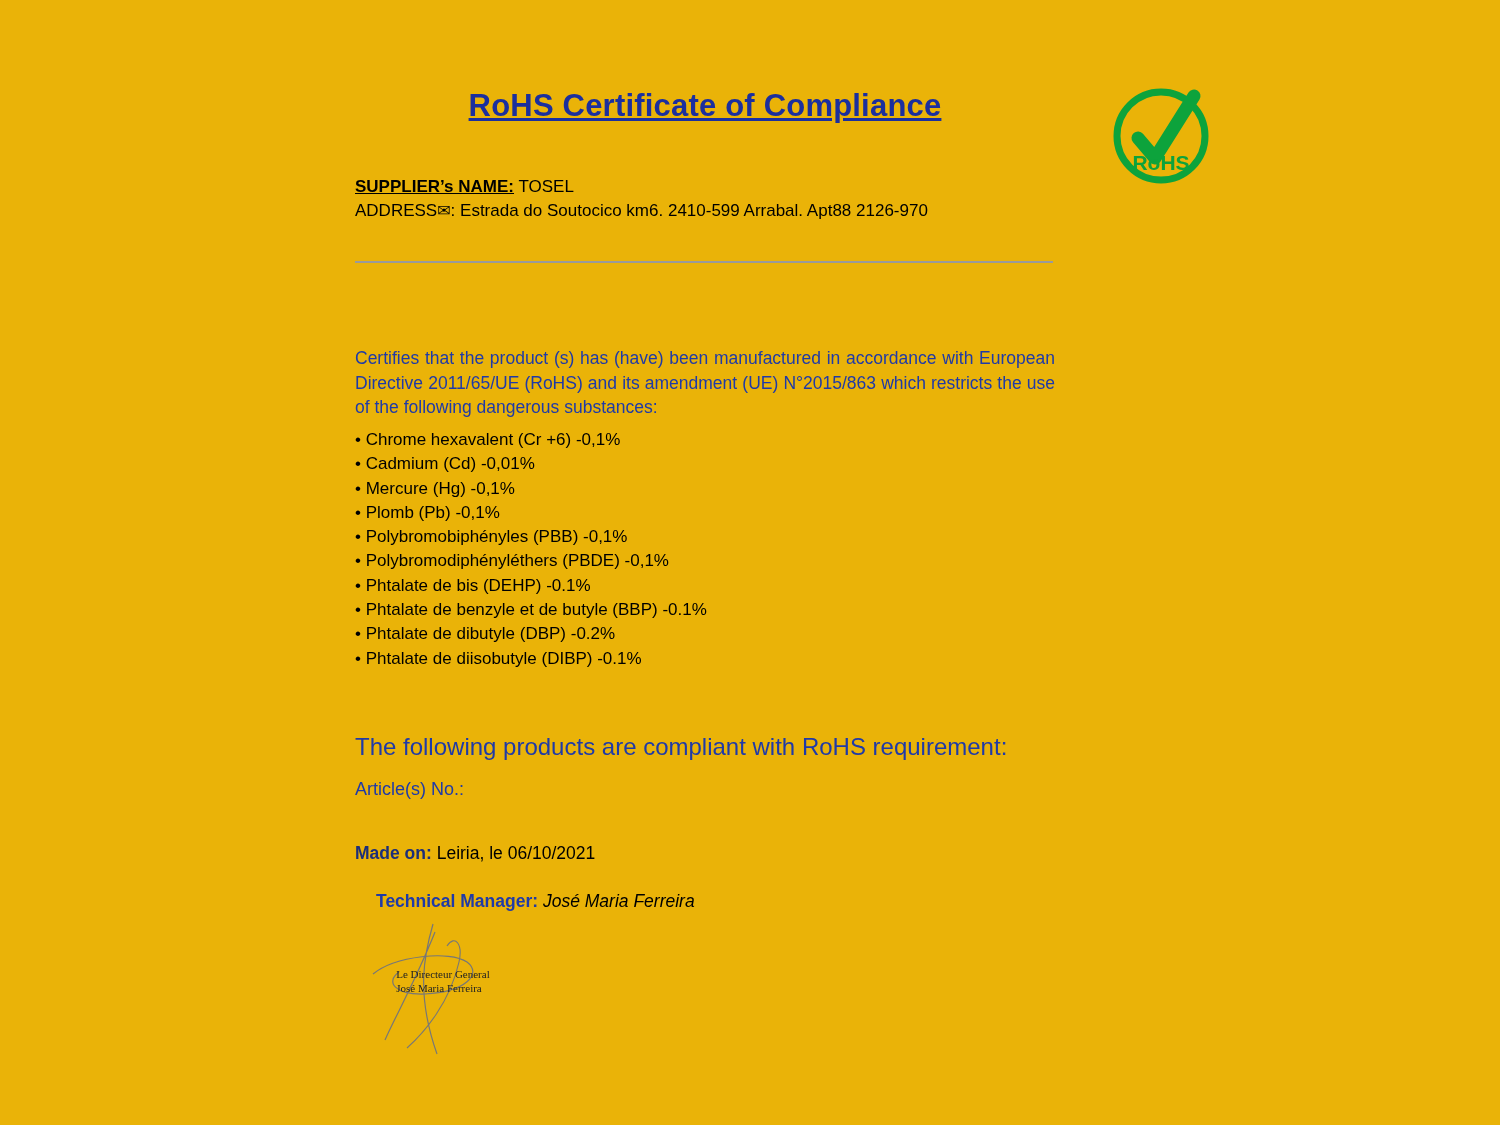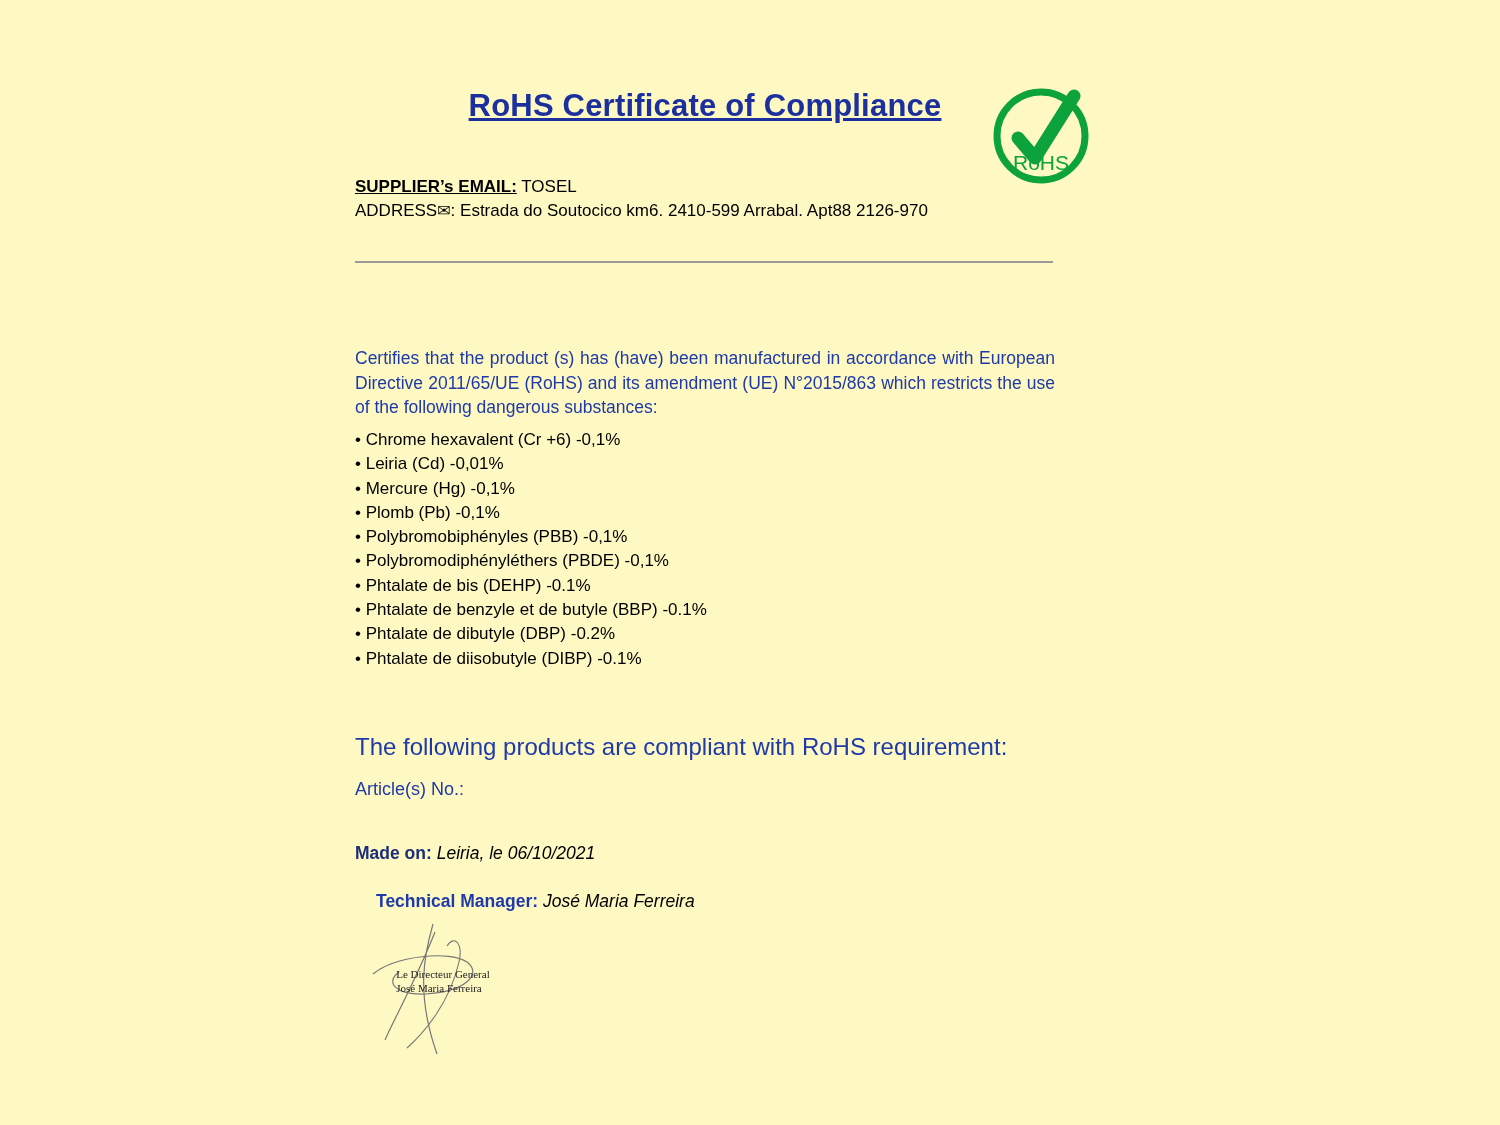--- a/index.html
+++ b/index.html
@@ -1,33 +1,33 @@
 <!DOCTYPE html>
 <html><head>
 <meta charset="utf-8">
 <style>
   html,body{margin:0;padding:0;background:#e8e8e8;}
   .page{
     position:relative;
     width:1500px;height:1125px;
-    background:#fef9c3;
+    background:#eab308;
     font-family:"Liberation Sans", sans-serif;
     color:#000;
     overflow:hidden;
   }
   .doc-title{
     position:absolute;left:355px;top:88px;width:700px;
     text-align:center;
     font-size:31px;font-weight:bold;
     color:#1b2f9e;
     text-decoration:underline;
     letter-spacing:0.2px;
   }
   .rohs-logo{
-    position:absolute;left:990px;top:82px;width:102px;height:102px;
+    position:absolute;left:1110px;top:82px;width:102px;height:102px;font-weight:bold;
   }
   .rohs-logo svg{overflow:visible;}
   .supplier-block{
     position:absolute;left:355px;top:175px;width:720px;
     font-size:17px;line-height:24px;color:#000;
   }
   .supplier-line{white-space:nowrap;}
   .lbl-bold-underline{font-weight:bold;text-decoration:underline;}
   .icon-glyph{font-size:16px;}
   .rule{
@@ -53,21 +53,21 @@
   }
   .article-line{
     position:absolute;left:355px;top:779px;width:720px;
     font-size:18px;color:#1f3aa8;
   }
   .made-on-line{
     position:absolute;left:355px;top:843px;width:720px;
     font-size:17.5px;
   }
   .made-on-line .lbl{font-weight:bold;color:#1c2e7a;}
-  .made-on-line .val{font-style:italic;color:#000;margin-top:25px;}
+  .made-on-line .val{color:#000;margin-top:25px;}
   .manager-line{
     position:absolute;left:355px;top:891px;width:720px;
     font-size:17.5px;
     margin-left:21px;
   }
   .manager-line .lbl{font-weight:bold;color:#1f3aa8;}
   .manager-line .val{font-style:italic;color:#000;}
   .signature-block{
     position:absolute;left:355px;top:922px;width:210px;height:140px;
   }
@@ -87,34 +87,34 @@
   <div class="rohs-logo">
     <svg width="102" height="102" viewBox="0 0 102 102">
       <circle cx="51" cy="54" r="44" fill="none" stroke="#0da33c" stroke-width="7"></circle>
       <path d="M28 56 L45 76 L84 14" fill="none" stroke="#0da33c" stroke-width="13" stroke-linecap="round" stroke-linejoin="round"></path>
       <text x="51" y="88" text-anchor="middle" font-family="Liberation Sans, sans-serif" font-size="21" fill="#0da33c">RoHS</text>
     </svg>
   </div>
 
   <div class="supplier-block">
     <div class="supplier-line">
-      <span class="lbl-bold-underline">SUPPLIER’s EMAIL:</span><span> TOSEL</span>
+      <span class="lbl-bold-underline">SUPPLIER’s NAME:</span><span> TOSEL</span>
     </div>
     <div class="supplier-line">
       <span>ADDRESS</span><span class="icon-glyph">✉</span><span>: Estrada do Soutocico km6. 2410-599 Arrabal. Apt88 2126-970</span>
     </div>
   </div>
 
   <div class="rule"></div>
 
   <div class="cert-paragraph">Certifies that the product (s) has (have) been manufactured in accordance with European Directive 2011/65/UE (RoHS) and its amendment (UE) N°2015/863 which restricts the use of the following dangerous substances:</div>
 
   <ul class="substances-list">
     <li>Chrome hexavalent (Cr +6) -0,1%</li>
-    <li>Leiria (Cd) -0,01%</li>
+    <li>Cadmium (Cd) -0,01%</li>
     <li>Mercure (Hg) -0,1%</li>
     <li>Plomb (Pb) -0,1%</li>
     <li>Polybromobiphényles (PBB) -0,1%</li>
     <li>Polybromodiphényléthers (PBDE) -0,1%</li>
     <li>Phtalate de bis (DEHP) -0.1%</li>
     <li>Phtalate de benzyle et de butyle (BBP) -0.1%</li>
     <li>Phtalate de dibutyle (DBP) -0.2%</li>
     <li>Phtalate de diisobutyle (DIBP) -0.1%</li>
   </ul>
 

